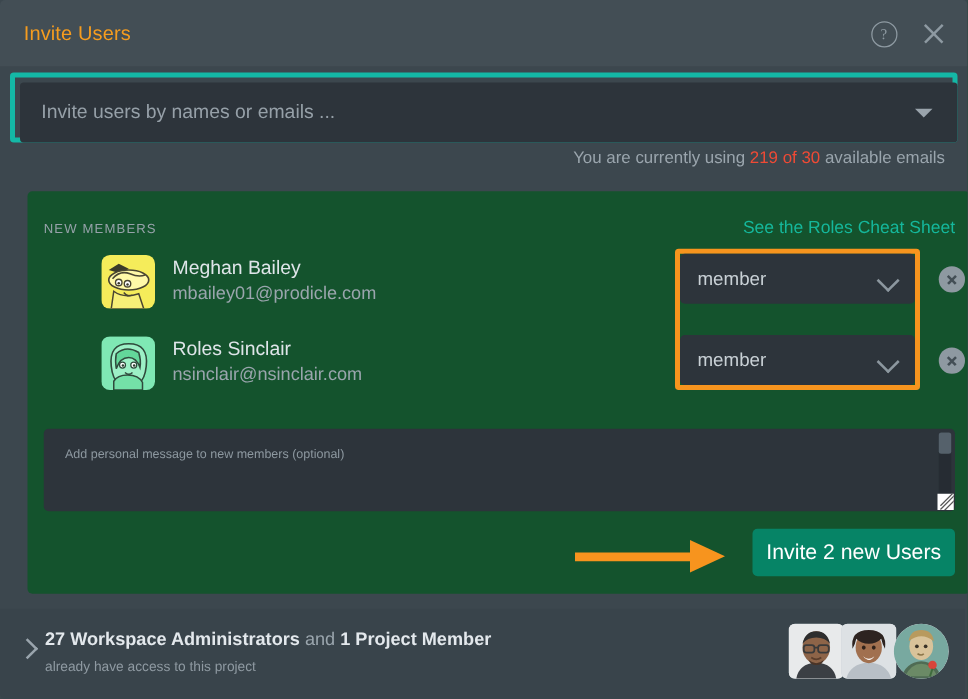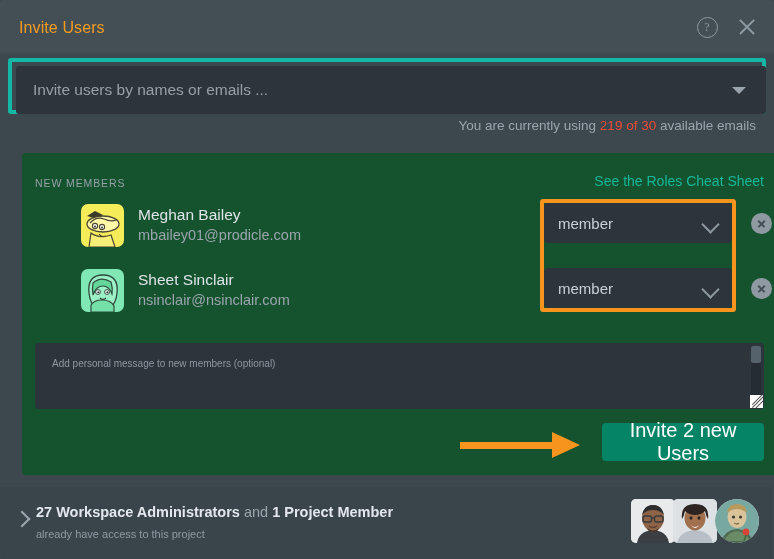--- a/index.html
+++ b/index.html
@@ -316,21 +316,21 @@
     position: absolute;
     left: 580px;
     top: 270px;
     width: 162px;
     height: 38px;
     background: #068466;
     border-radius: 4px;
     display: flex;
     align-items: center;
     justify-content: center;
-    font-size: 20px;
+    font-size: 17px;
     color: #ffffff;
     cursor: pointer;
     border: none;
     font-family: "Liberation Sans", sans-serif;
   }
   .arrow {
     position: absolute;
     left: 460px;
     top: 432px;
     width: 122px;
@@ -467,21 +467,21 @@
           <path d="M12 14 q8 -7 18 -1 q2 6 1 12 q-3 -8 -9 -8 q-7 0 -10 9 q-1 -7 0 -12 Z" fill="#63d79a" stroke="#2f4a3c" stroke-width="1.2"></path>
           <circle cx="17" cy="23" r="2.4" fill="#fff" stroke="#2f4a3c" stroke-width="1"></circle>
           <circle cx="26" cy="23" r="2.4" fill="#fff" stroke="#2f4a3c" stroke-width="1"></circle>
           <circle cx="17.3" cy="23.3" r="1" fill="#28402f"></circle>
           <circle cx="26.3" cy="23.3" r="1" fill="#28402f"></circle>
           <path d="M19 29 q3 3 6 0" stroke="#2f4a3c" stroke-width="1.2" fill="none"></path>
           <path d="M10 36 q3 -5 11 -5 q9 0 12 6 v6 H10 Z" fill="#74e0a8" stroke="#2f4a3c" stroke-width="1.2"></path>
         </svg>
       </div>
       <div class="member-meta">
-        <div class="member-name">Sheet Sinclair</div>
+        <div class="member-name">Roles Sinclair</div>
         <div class="member-email">nsinclair@nsinclair.com</div>
       </div>
     </div>
 
     <div class="role-highlight"></div>
 
     <div class="role-select s1">
       <span class="role-label">member</span>
       <span class="chev"></span>
     </div>

